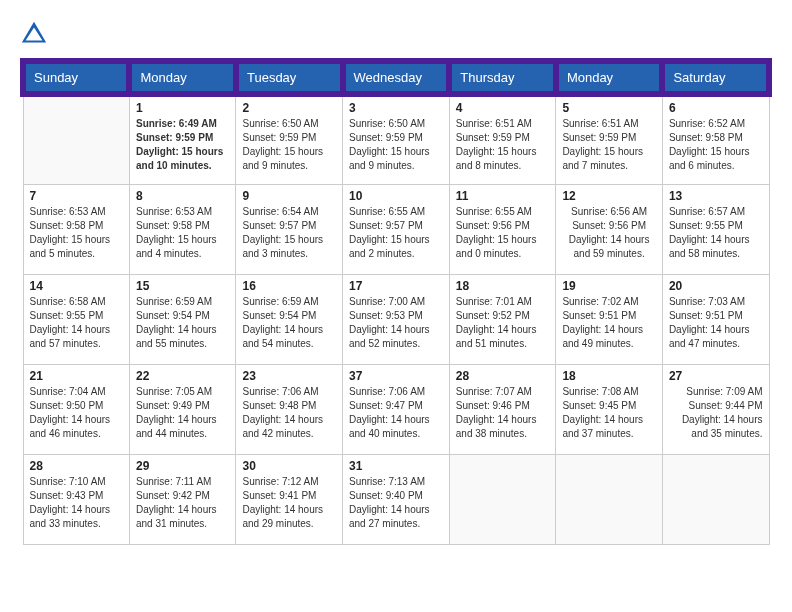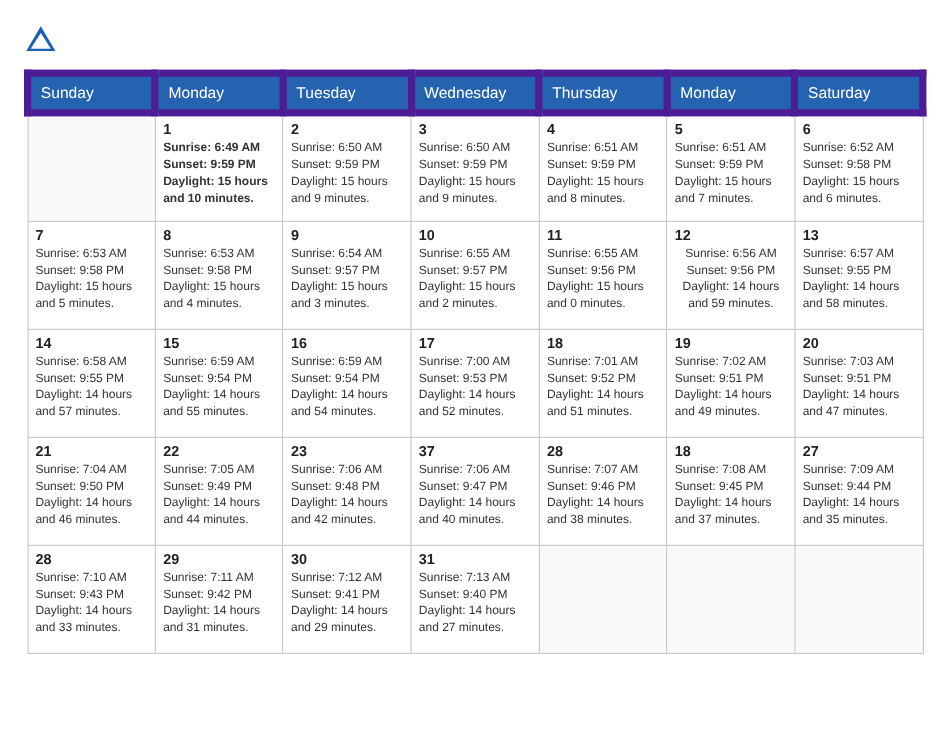--- a/index.html
+++ b/index.html
@@ -301,21 +301,21 @@
         </td>
         <td>
           <div class="day-num">18</div>
           <div class="day-info" style="white-space: pre-line;">Sunrise: 7:08 AM
 Sunset: 9:45 PM
 Daylight: 14 hours
 and 37 minutes.</div>
         </td>
         <td>
           <div class="day-num">27</div>
-          <div class="day-info" style="white-space: pre-line;">Sunrise: 7:09 AM
+          <div class="day-info" style="white-space: pre-line; text-align: right;">Sunrise: 7:09 AM
 Sunset: 9:44 PM
 Daylight: 14 hours
 and 35 minutes.</div>
         </td>
       </tr>
       <tr>
         <td>
           <div class="day-num">28</div>
           <div class="day-info" style="white-space: pre-line;">Sunrise: 7:10 AM
 Sunset: 9:43 PM

